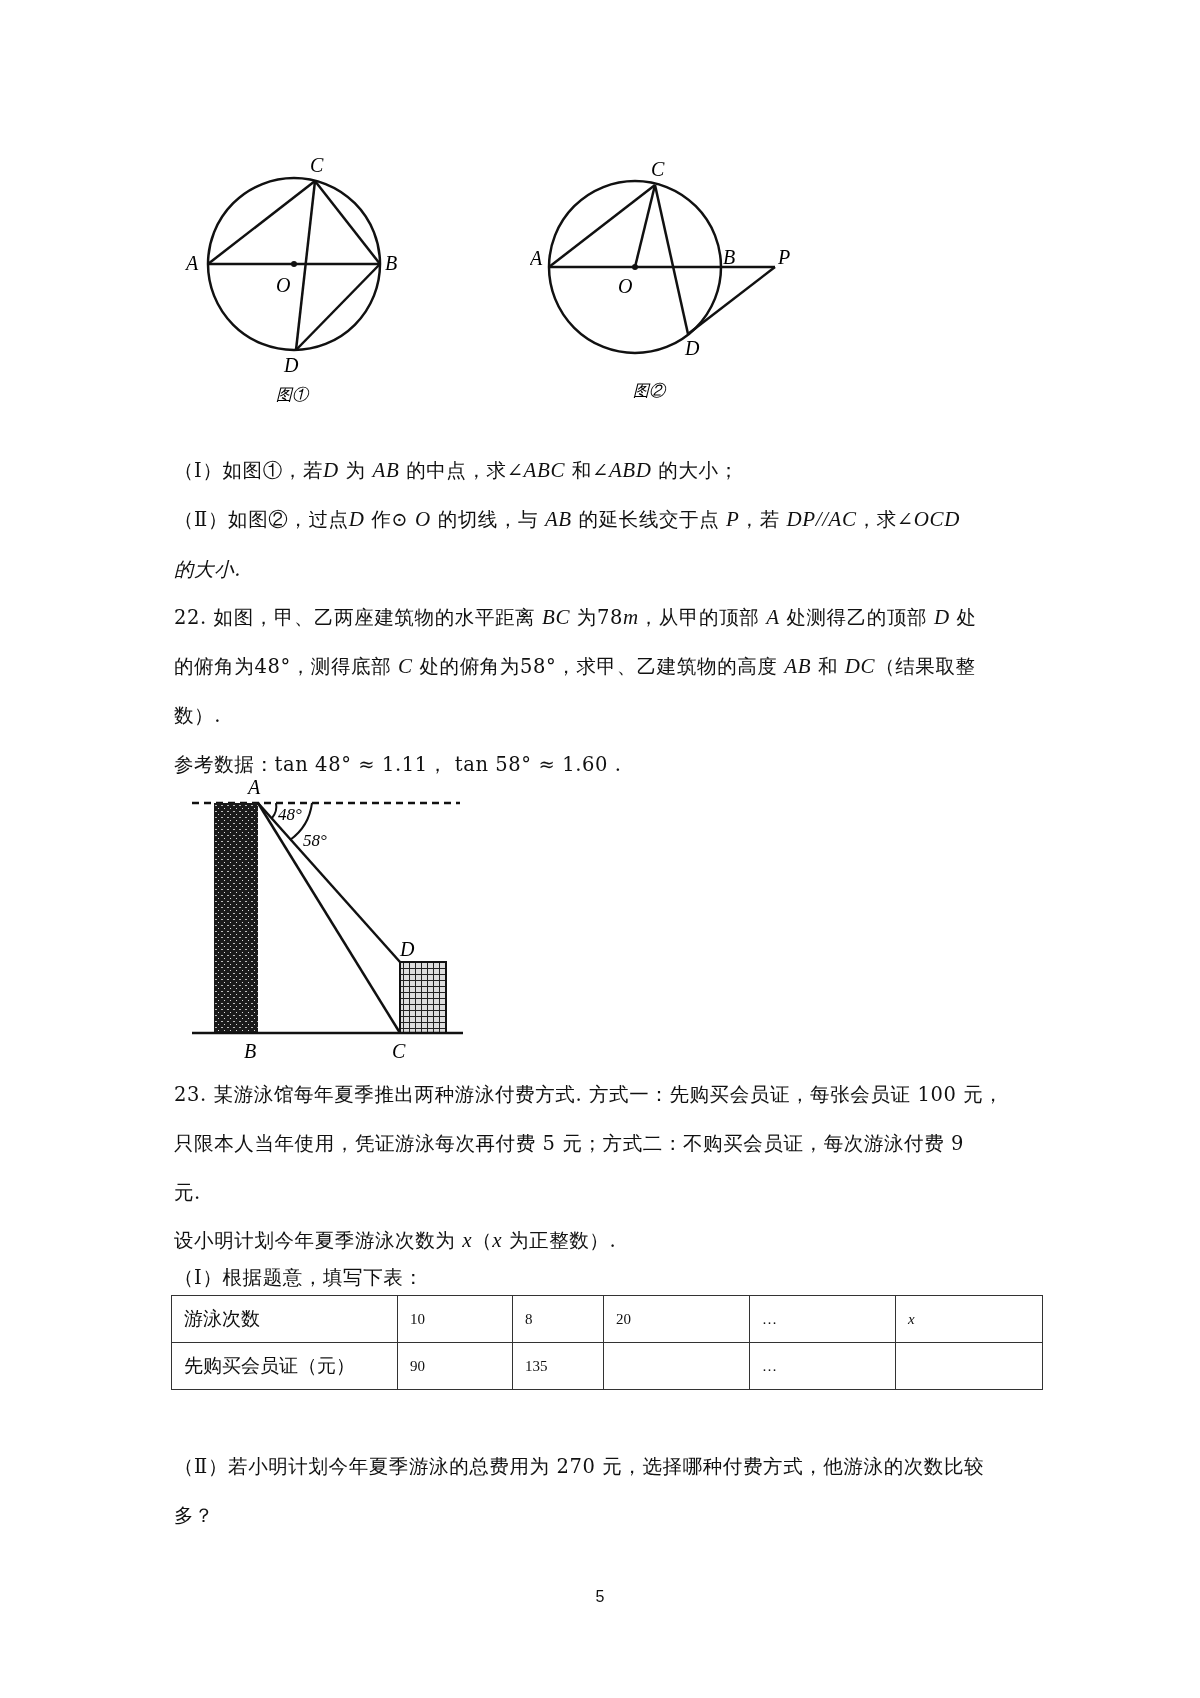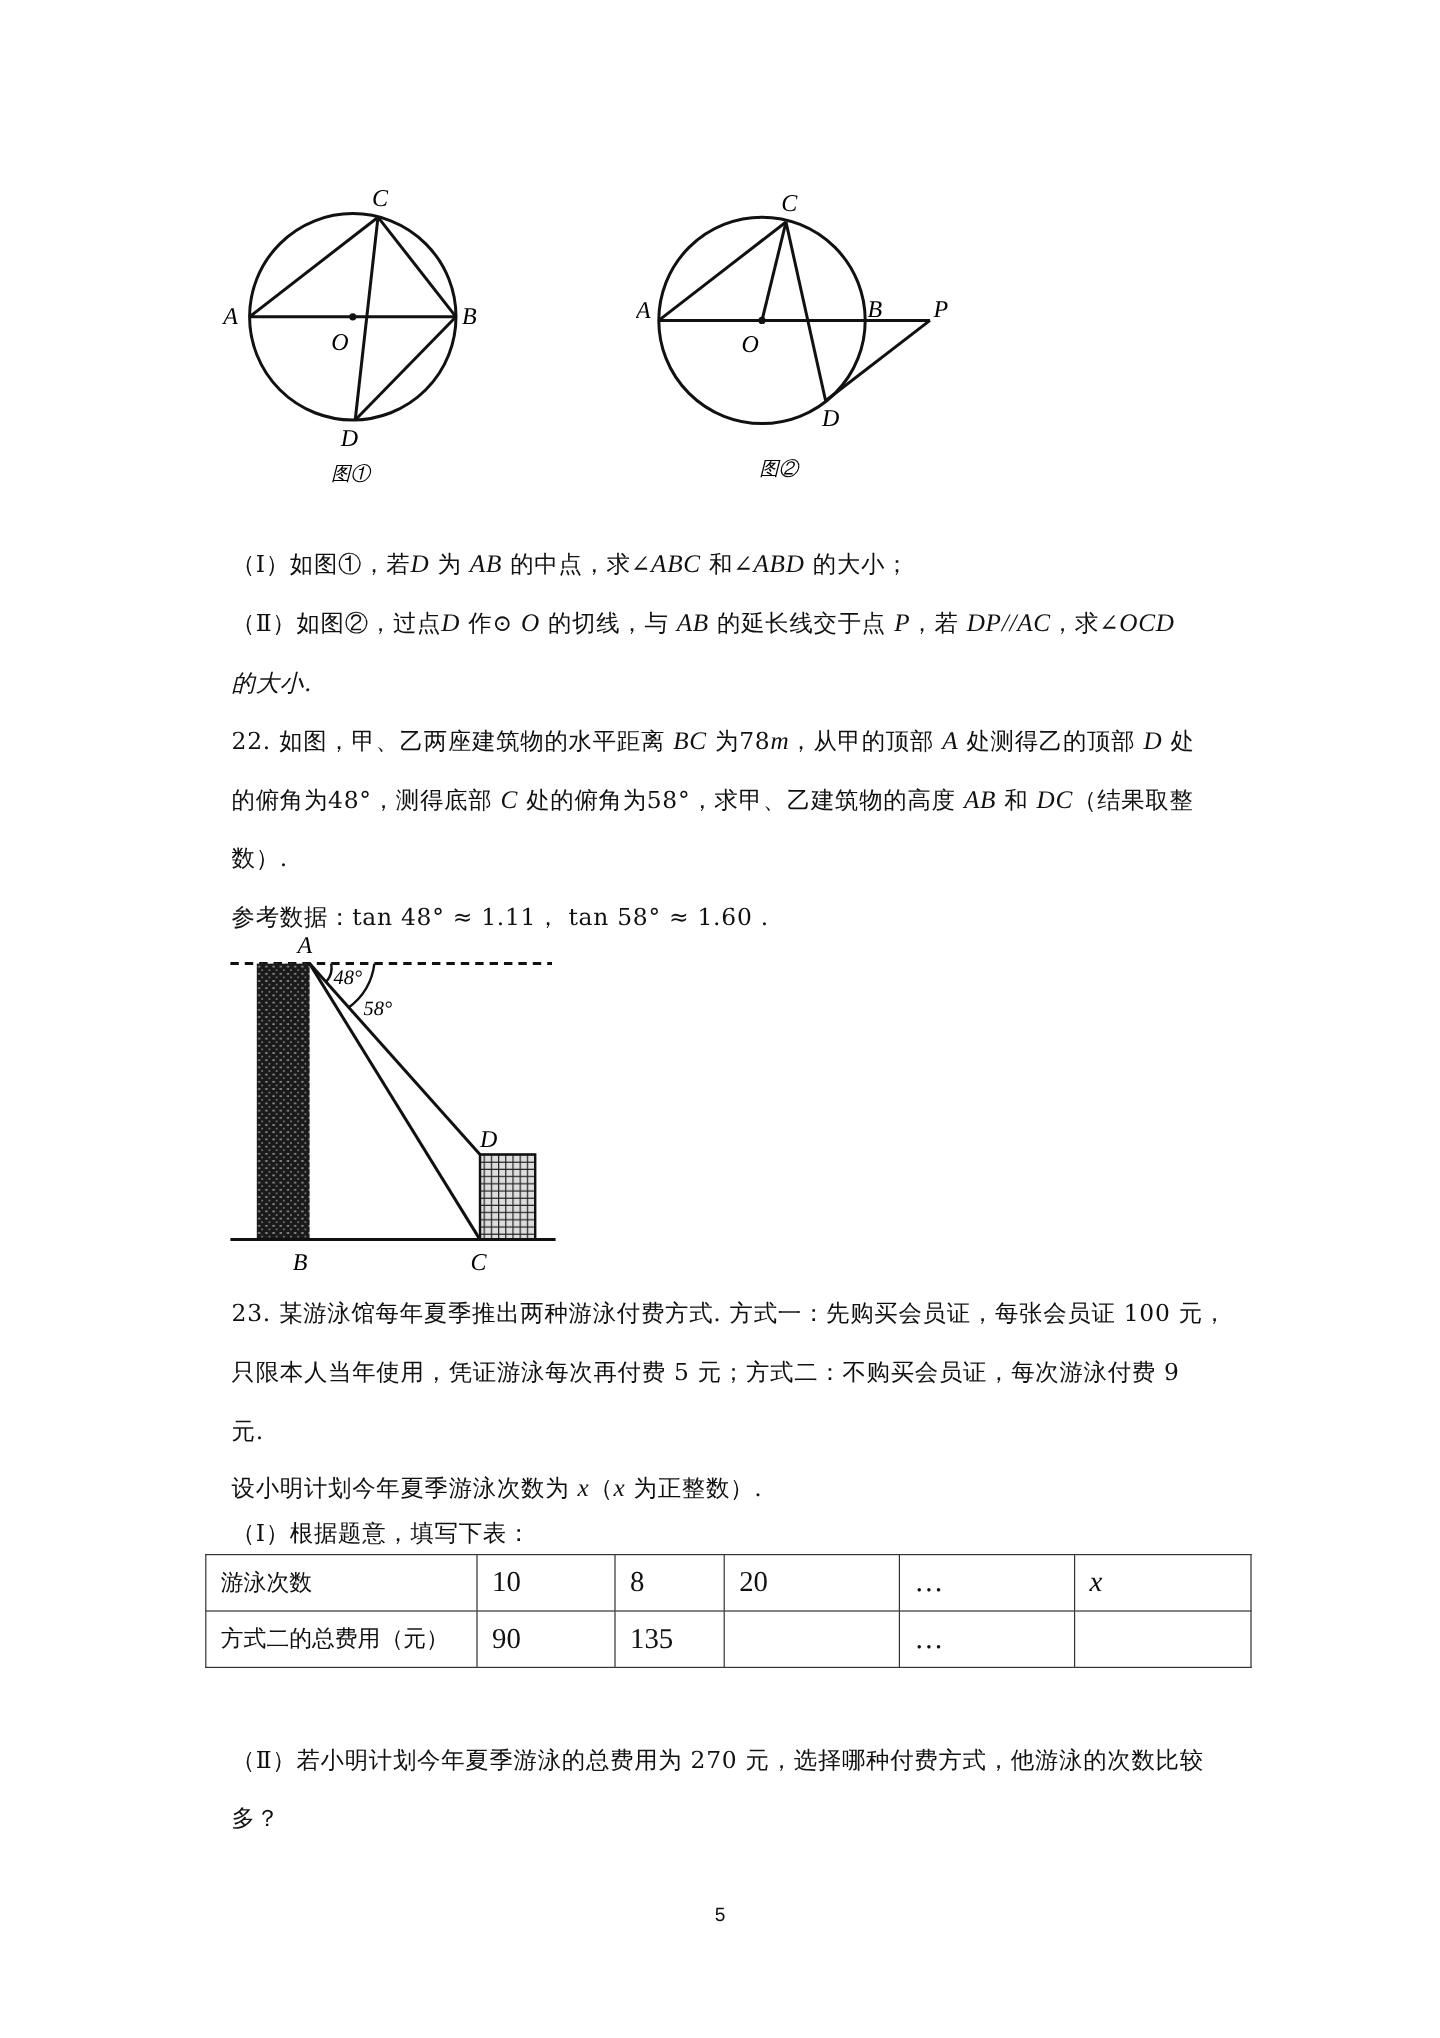--- a/index.html
+++ b/index.html
@@ -1,26 +1,26 @@
 <!DOCTYPE html>
 <html><head>
 <meta charset="utf-8">
 <style>
   html, body { margin: 0; padding: 0; background: #ffffff; }
   body { width: 1200px; height: 1698px; position: relative; overflow: hidden;
          font-family: "DejaVu Serif", "Liberation Serif", serif; color: #111; }
-  .line { position: absolute; left: 193px; font-size: 19.5px; white-space: nowrap; letter-spacing: 0.6px; }
+  .line { position: absolute; left: 174px; font-size: 19.5px; white-space: nowrap; letter-spacing: 0.6px; }
   .line i { font-family: "Liberation Serif", serif; font-style: italic; font-size: 21px; }
   .fig { position: absolute; }
   .fig svg { display: block; }
   .fig text { font-family: "Liberation Serif", serif; font-style: italic; }
   table.costs { position: absolute; left: 171px; top: 1295px; border-collapse: collapse;
                 font-size: 19px; }
   table.costs td { border: 1.5px solid #333; height: 46px; padding: 0 0 0 12px; vertical-align: middle; font-family: Liberation Serif, serif; }
-  table.costs td.num { font-family: "Liberation Serif", serif; font-size: 24px; }
+  table.costs td.num { font-family: "Liberation Serif", serif; font-size: 15px; }
   .page-num { position: absolute; left: 0; width: 1200px; top: 1588px; text-align: center;
               font-family: "Liberation Sans", sans-serif; font-size: 16px; }
 </style>
 </head>
 <body>
 
 <div class="fig" style="left:180px; top:150px;">
   <svg width="220" height="260" viewBox="0 0 220 260">
     <g stroke="#111" stroke-width="2.5" fill="none">
       <circle cx="114" cy="114" r="86"></circle>
@@ -121,21 +121,21 @@
   <tbody>
     <tr>
       <td style="width:213px">游泳次数</td>
       <td class="num" style="width:102px">10</td>
       <td class="num" style="width:78px">8</td>
       <td class="num" style="width:133px">20</td>
       <td class="num" style="width:133px">…</td>
       <td class="num" style="width:134px; font-style:italic">x</td>
     </tr>
     <tr>
-      <td>方式二的总费用（元）</td>
+      <td>先购买会员证（元）</td>
       <td class="num">90</td>
       <td class="num">135</td>
       <td class="num"></td>
       <td class="num">…</td>
       <td class="num"></td>
     </tr>
   </tbody>
 </table>
 
 <div class="line" style="top:1453px;">（Ⅱ）若小明计划今年夏季游泳的总费用为 270 元，选择哪种付费方式，他游泳的次数比较</div>

